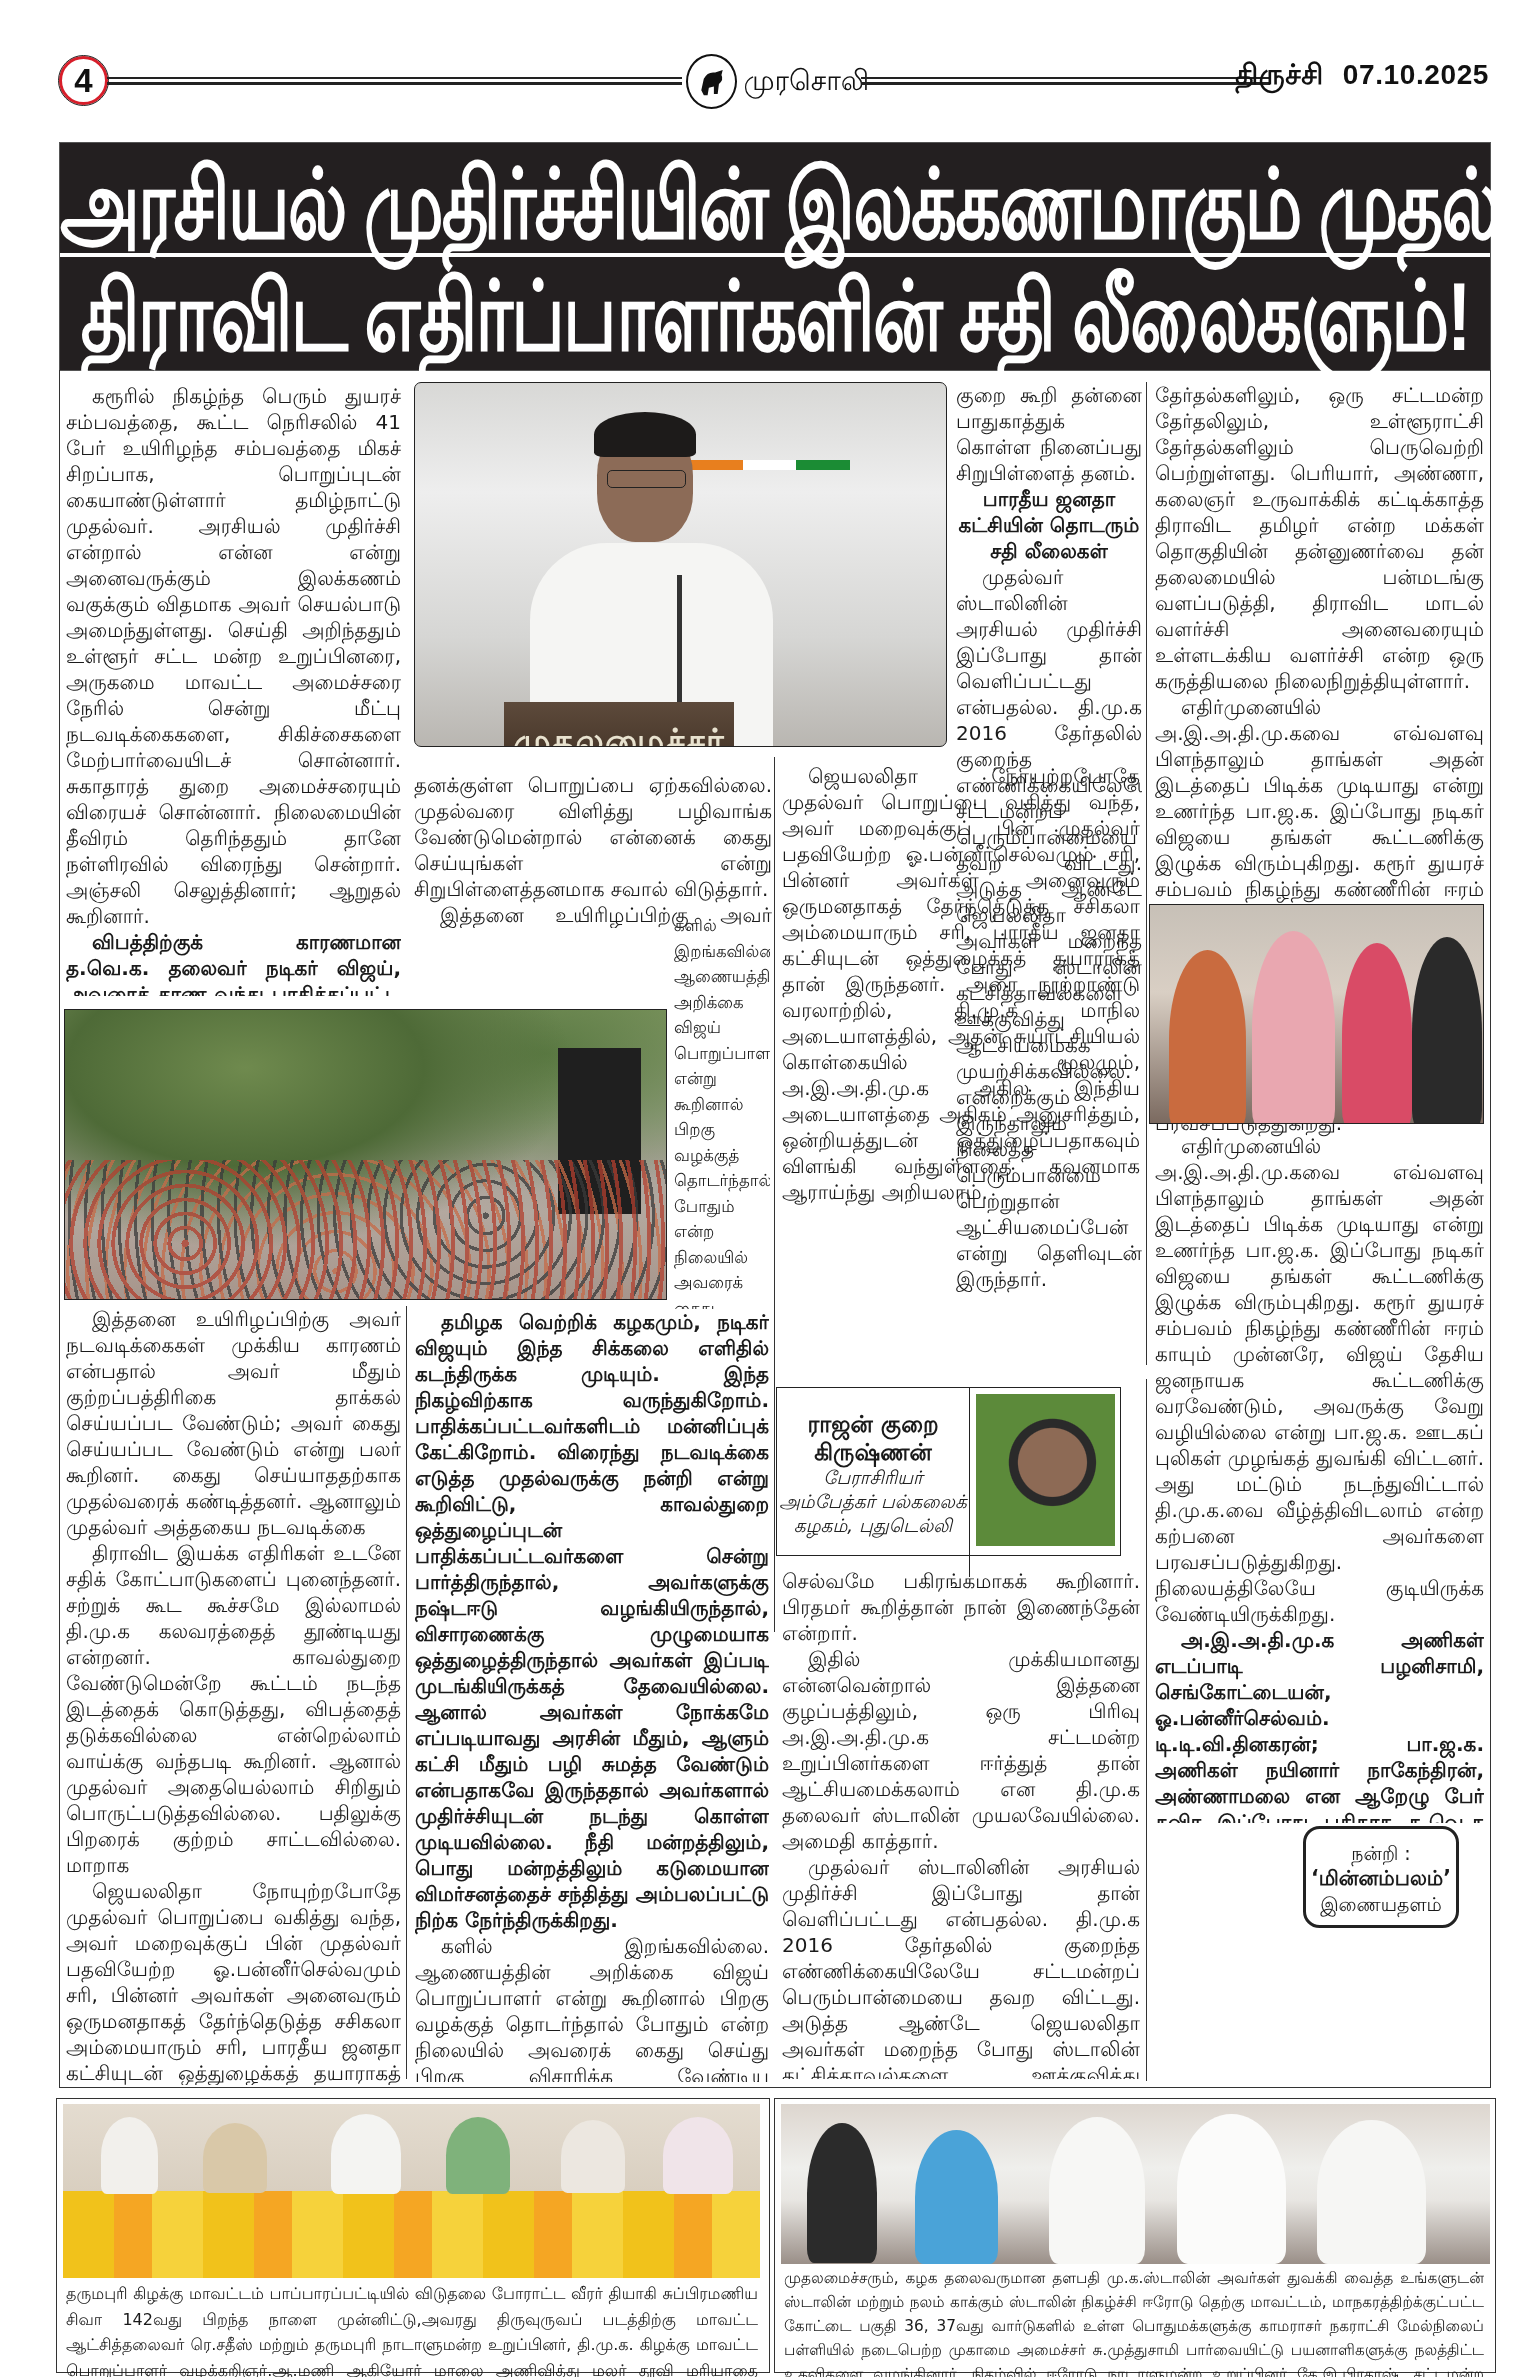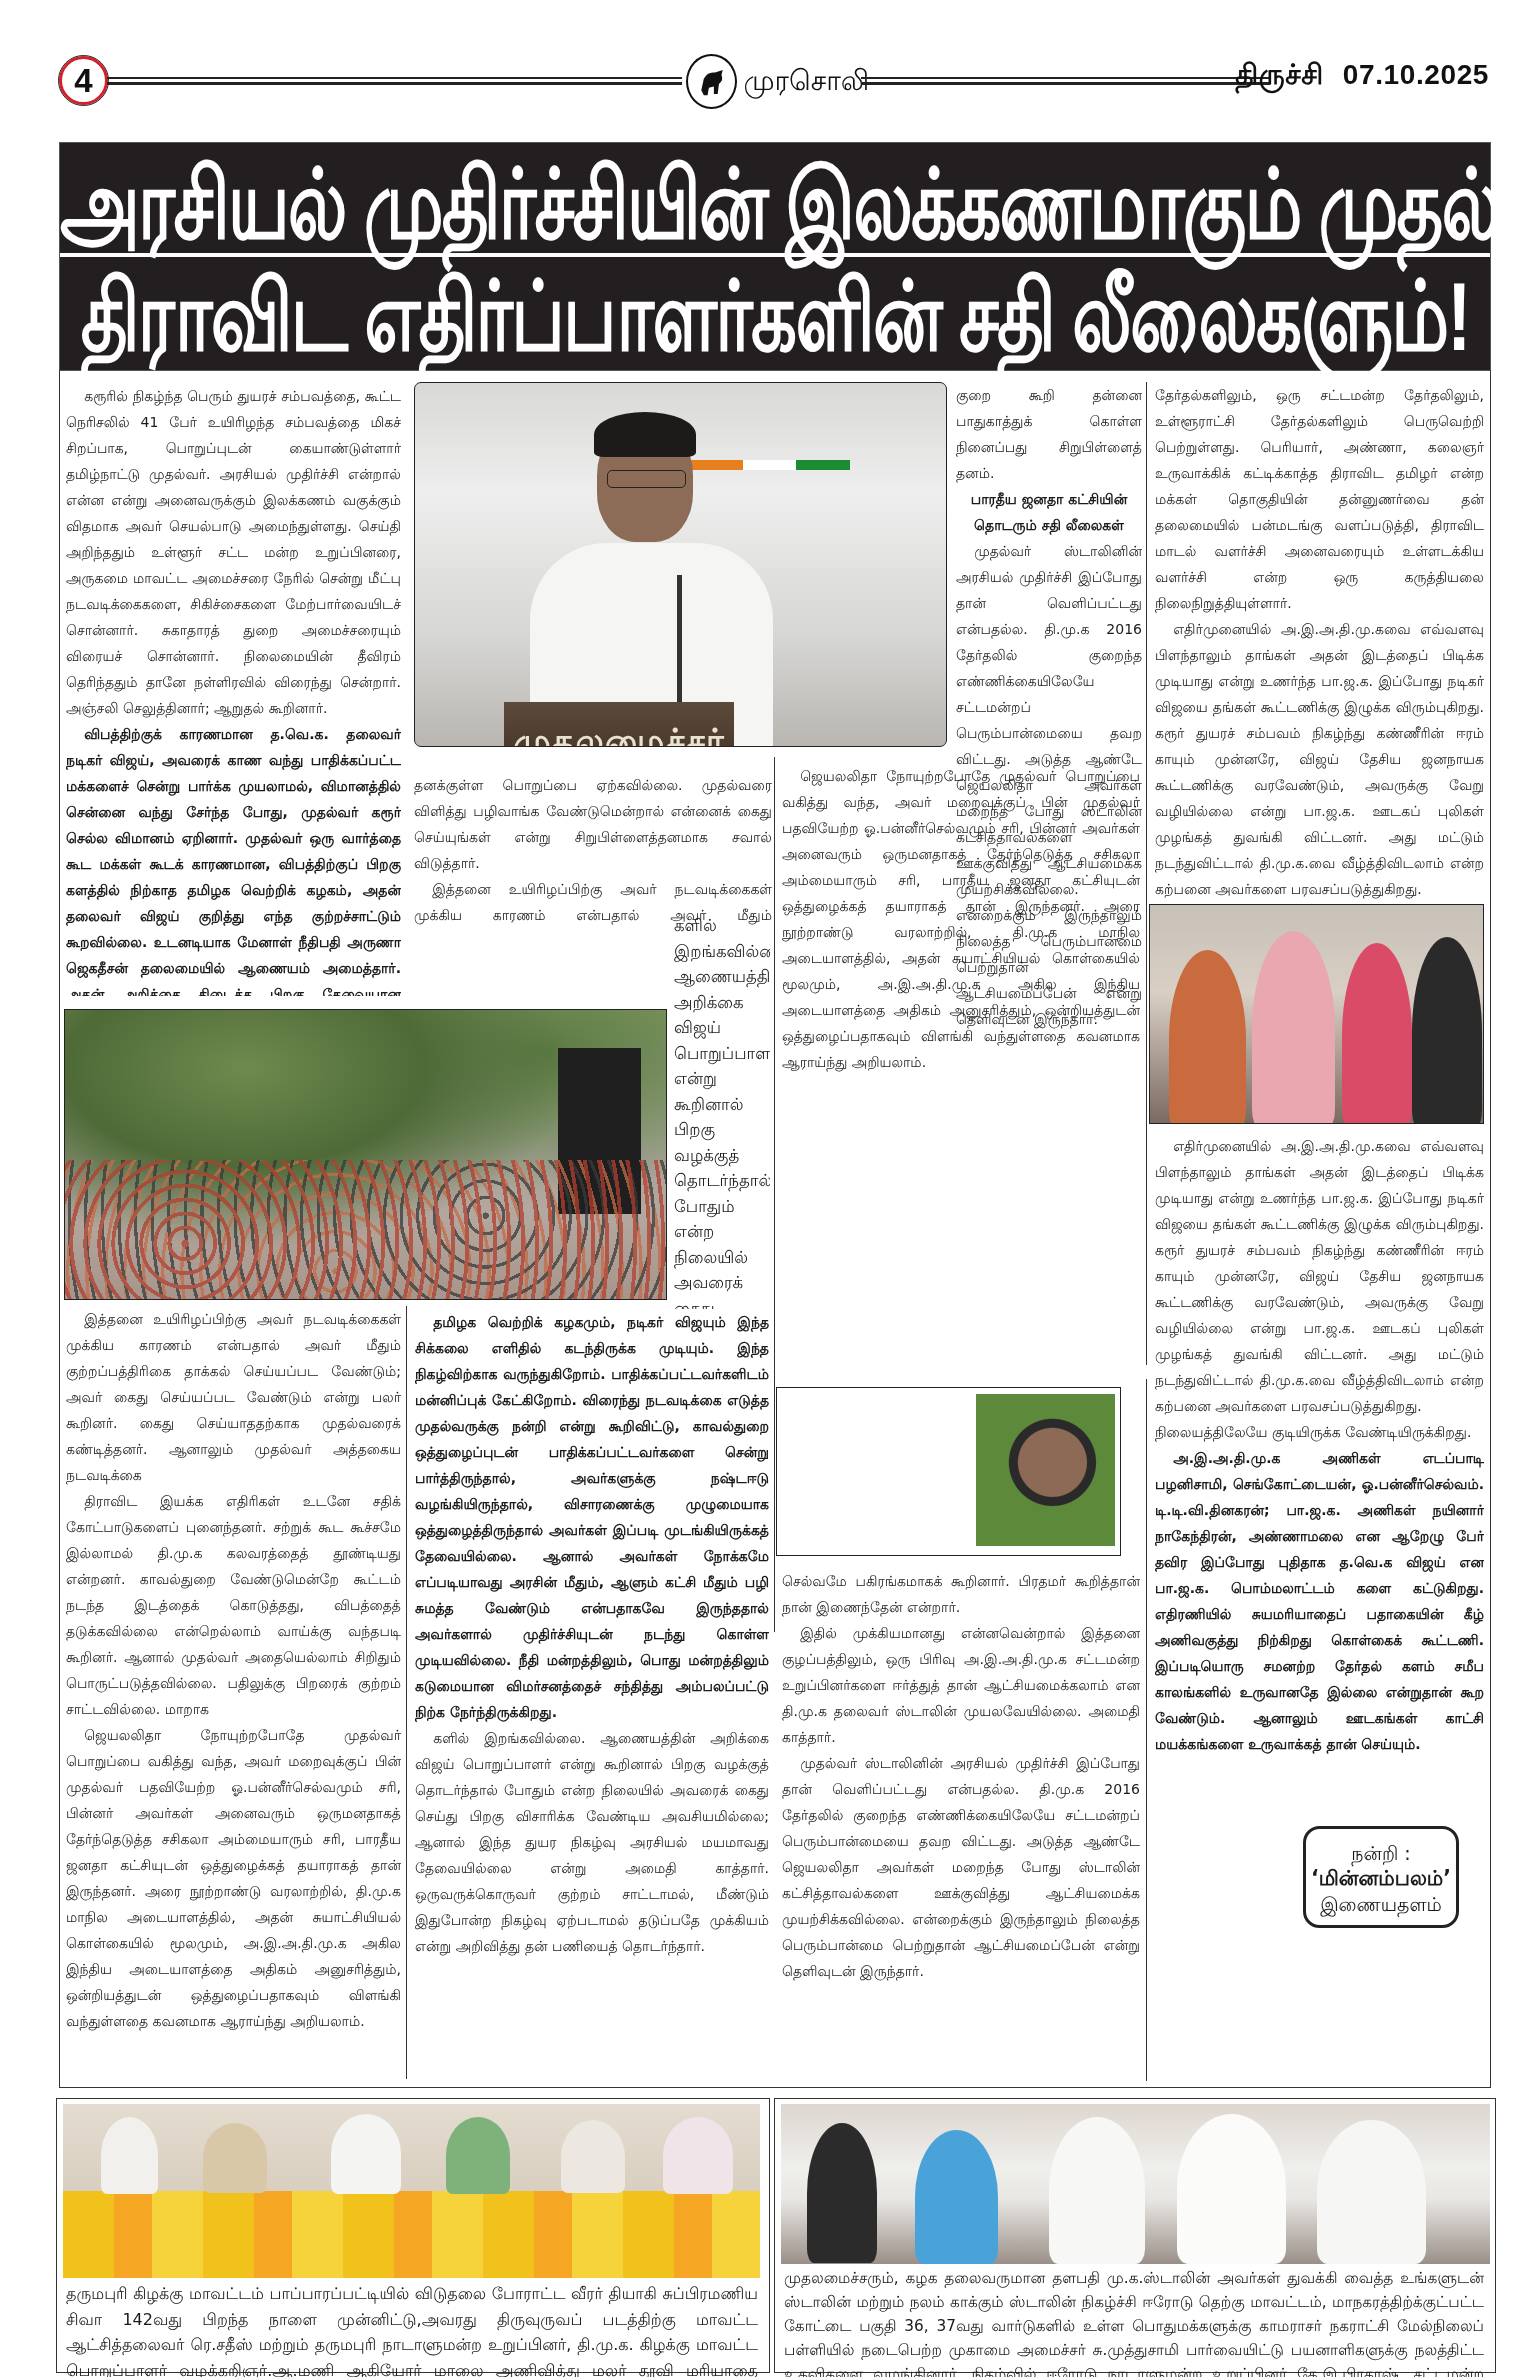--- a/index.html
+++ b/index.html
@@ -18,21 +18,21 @@
   
   .headline-box { left:59px; top:142px; width:1432px; height:229px; background:#231f20; border:1.9px solid #555; }
   .hl { position:absolute; left:0; right:0; color:#fff; text-align:center; font:bold 72px "Liberation Sans Narrow","Liberation Sans",sans-serif; letter-spacing:-1.9px; transform:scaleY(1.35); white-space:nowrap; }
   .hl1 { top:22px; }
   .hl2 { top:134px; }
   .hl-divider { position:absolute; left:0; right:0; top:110px; height:3.8px; background:#fff; }
 
   
   .frame { left:59px; top:370px; width:1432px; height:1718px; border:1.9px solid #333; border-top:none; }
 
-  .col { font-size:14px; line-height:26px; text-align:justify; color:#1b1b1b; }
+  .col { font-size:20px; line-height:26px; text-align:justify; color:#1b1b1b; }
   .col p { margin:0; text-indent:1.3em; }
   .col p.noind { text-indent:0; }
   .bold { font-weight:bold; }
   .col-rule { width:1.3px; background:#333; }
 
   .photo { overflow:hidden; border:1.9px solid #222; }
   .stalin-photo { background:linear-gradient(180deg,#d8d8d6 0%,#eeeeee 30%,#d6d6d4 70%,#b9b6b1 100%);border-radius:7px; }
   .stalin-figure { position:absolute; left:96px; top:25.5px; width:268px; height:358px; }
   .head { position:absolute; left:86px; top:12.8px; width:96px; height:121px; border-radius:45% 45% 40% 40%; background:#8c6b57; }
   .hair { position:absolute; left:83px; top:3.8px; width:102px; height:45px; border-radius:50% 50% 10% 10%; background:#1d1b1a; }
@@ -164,20 +164,25 @@
   <p>ஜெயலலிதா நோயுற்றபோதே முதல்வர் பொறுப்பை வகித்து வந்த, அவர் மறைவுக்குப் பின் முதல்வர் பதவியேற்ற ஓ.பன்னீர்செல்வமும் சரி, பின்னர் அவர்கள் அனைவரும் ஒருமனதாகத் தேர்ந்தெடுத்த சசிகலா அம்மையாரும் சரி, பாரதீய ஜனதா கட்சியுடன் ஒத்துழைக்கத் தயாராகத் தான் இருந்தனர். அரை நூற்றாண்டு வரலாற்றில், தி.மு.க மாநில அடையாளத்தில், அதன் சுயாட்சியியல் கொள்கையில் மூலமும், அ.இ.அ.தி.மு.க அகில இந்திய அடையாளத்தை அதிகம் அனுசரித்தும், ஒன்றியத்துடன் ஒத்துழைப்பதாகவும் விளங்கி வந்துள்ளதை கவனமாக ஆராய்ந்து அறியலாம்.</p>
 </div>
 <div class="abs col-rule" style="left:406px; top:1306px; height:773px;"></div>
 
 <div class="abs col" style="left:415px; top:1309px; width:354px; height:773px; overflow:hidden;">
   <p class="bold">தமிழக வெற்றிக் கழகமும், நடிகர் விஜயும் இந்த சிக்கலை எளிதில் கடந்திருக்க முடியும். இந்த நிகழ்விற்காக வருந்துகிறோம். பாதிக்கப்பட்டவர்களிடம் மன்னிப்புக் கேட்கிறோம். விரைந்து நடவடிக்கை எடுத்த முதல்வருக்கு நன்றி என்று கூறிவிட்டு, காவல்துறை ஒத்துழைப்புடன் பாதிக்கப்பட்டவர்களை சென்று பார்த்திருந்தால், அவர்களுக்கு நஷ்டஈடு வழங்கியிருந்தால், விசாரணைக்கு முழுமையாக ஒத்துழைத்திருந்தால் அவர்கள் இப்படி முடங்கியிருக்கத் தேவையில்லை. ஆனால் அவர்கள் நோக்கமே எப்படியாவது அரசின் மீதும், ஆளும் கட்சி மீதும் பழி சுமத்த வேண்டும் என்பதாகவே இருந்ததால் அவர்களால் முதிர்ச்சியுடன் நடந்து கொள்ள முடியவில்லை. நீதி மன்றத்திலும், பொது மன்றத்திலும் கடுமையான விமர்சனத்தைச் சந்தித்து அம்பலப்பட்டு நிற்க நேர்ந்திருக்கிறது.</p>
   <p>களில் இறங்கவில்லை. ஆணையத்தின் அறிக்கை விஜய் பொறுப்பாளர் என்று கூறினால் பிறகு வழக்குத் தொடர்ந்தால் போதும் என்ற நிலையில் அவரைக் கைது செய்து பிறகு விசாரிக்க வேண்டிய அவசியமில்லை; ஆனால் இந்த துயர நிகழ்வு அரசியல் மயமாவது தேவையில்லை என்று அமைதி காத்தார். ஒருவருக்கொருவர் குற்றம் சாட்டாமல், மீண்டும் இதுபோன்ற நிகழ்வு ஏற்படாமல் தடுப்பதே முக்கியம் என்று அறிவித்து தன் பணியைத் தொடர்ந்தார்.</p>
 </div>
 
 <div class="abs byline-box">
+  <div class="byline-text">
+    <div class="byline-name">ராஜன் குறை கிருஷ்ணன்</div>
+    <div class="byline-role">பேராசிரியர்</div>
+    <div class="byline-role">அம்பேத்கர் பல்கலைக் கழகம், புதுடெல்லி</div>
+  </div>
   <div class="author-photo"></div>
 </div>
 
 <div class="abs col" style="left:782px; top:1568px; width:358px; height:511px; overflow:hidden;">
   <p class="noind">செல்வமே பகிரங்கமாகக் கூறினார். பிரதமர் கூறித்தான் நான் இணைந்தேன் என்றார்.</p>
   <p>இதில் முக்கியமானது என்னவென்றால் இத்தனை குழப்பத்திலும், ஒரு பிரிவு அ.இ.அ.தி.மு.க சட்டமன்ற உறுப்பினர்களை ஈர்த்துத் தான் ஆட்சியமைக்கலாம் என தி.மு.க தலைவர் ஸ்டாலின் முயலவேயில்லை. அமைதி காத்தார்.</p>
   <p>முதல்வர் ஸ்டாலினின் அரசியல் முதிர்ச்சி இப்போது தான் வெளிப்பட்டது என்பதல்ல. தி.மு.க 2016 தேர்தலில் குறைந்த எண்ணிக்கையிலேயே சட்டமன்றப் பெரும்பான்மையை தவற விட்டது. அடுத்த ஆண்டே ஜெயலலிதா அவர்கள் மறைந்த போது ஸ்டாலின் கட்சித்தாவல்களை ஊக்குவித்து ஆட்சியமைக்க முயற்சிக்கவில்லை. என்றைக்கும் இருந்தாலும் நிலைத்த பெரும்பான்மை பெற்றுதான் ஆட்சியமைப்பேன் என்று தெளிவுடன் இருந்தார்.</p>
 </div>
 <div class="abs col-rule" style="left:1146px; top:1379px; height:702px;"></div>
 

